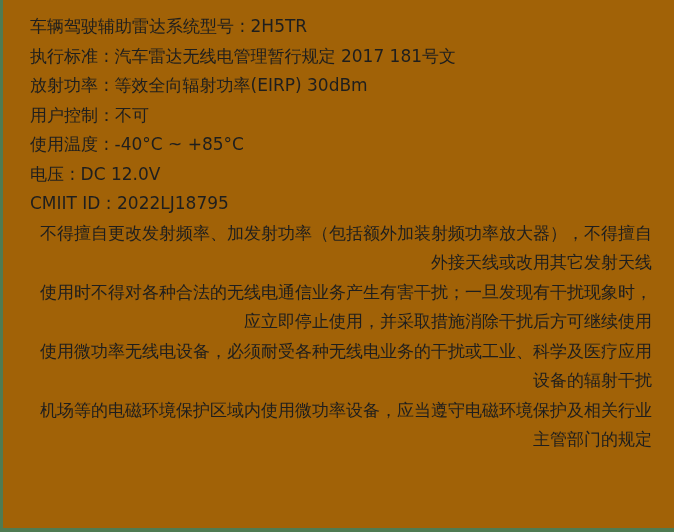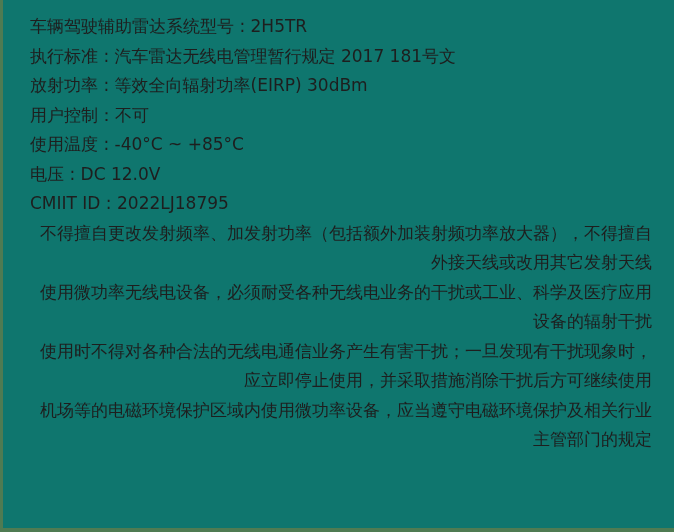--- a/index.html
+++ b/index.html
@@ -28,21 +28,21 @@
   }
   .notes p {
     margin: 0;
     white-space: pre-wrap;
     text-align: right;
   }
 </style>
 </head>
 <body style="background: rgb(250, 247, 232);">
 
-<div class="label-card" style="background: #0f766e; border-color: rgb(79, 123, 82); color: rgb(30, 30, 30);">
+<div class="label-card" style="background: #a16207; border-color: rgb(79, 123, 82); color: rgb(30, 30, 30);">
 
   <div class="spec">
 
     <div class="row"><span>车辆驾驶辅助雷达系统型号</span><span> : </span><span>2H5TR</span></div>
 
     <div class="row"><span>执行标准</span><span> : </span><span>汽车雷达无线电管理暂行规定 2017 181号文</span></div>
 
 
     <div class="row"><span>放射功率</span><span> : </span><span>等效全向辐射功率(EIRP) 30dBm</span></div>
 
@@ -52,18 +52,18 @@
     <div class="row"><span>使用温度</span><span> : </span><span>-40°C ~ +85°C</span></div>
 
     <div class="row"><span>电压</span><span> : </span><span>DC 12.0V</span></div>
 
     <div class="row"><span>CMIIT ID</span><span> : </span><span>2022LJ18795</span></div>
 
   </div>
 
   <div class="notes">
     <p>不得擅自更改发射频率、加发射功率（包括额外加装射频功率放大器），不得擅自外接天线或改用其它发射天线</p>
+    <p>使用时不得对各种合法的无线电通信业务产生有害干扰；一旦发现有干扰现象时，应立即停止使用，并采取措施消除干扰后方可继续使用</p>
     <p>使用微功率无线电设备，必须耐受各种无线电业务的干扰或工业、科学及医疗应用设备的辐射干扰</p>
-    <p>使用时不得对各种合法的无线电通信业务产生有害干扰；一旦发现有干扰现象时，应立即停止使用，并采取措施消除干扰后方可继续使用</p>
     <p>机场等的电磁环境保护区域内使用微功率设备，应当遵守电磁环境保护及相关行业主管部门的规定</p>
   </div>
 
 </div>
 
 </body></html>

